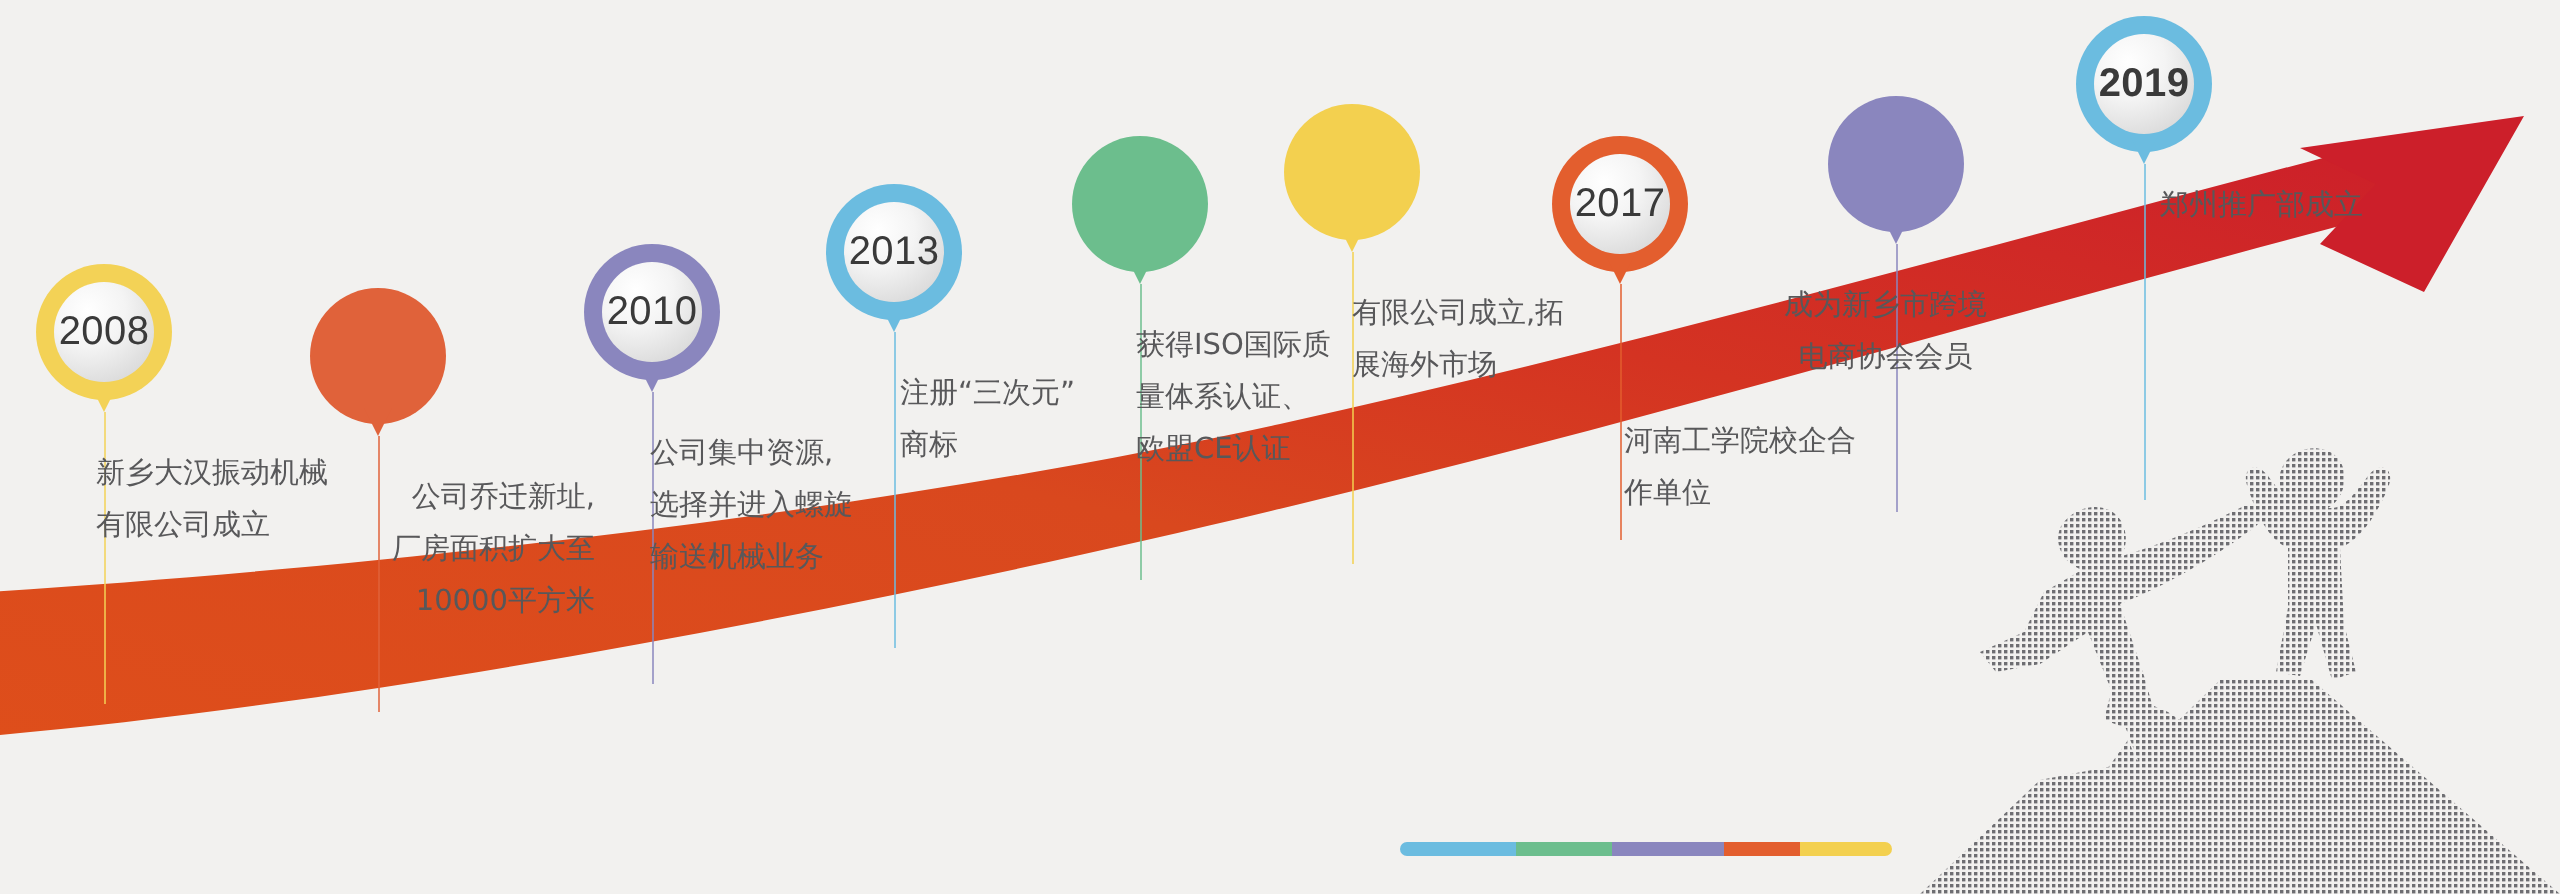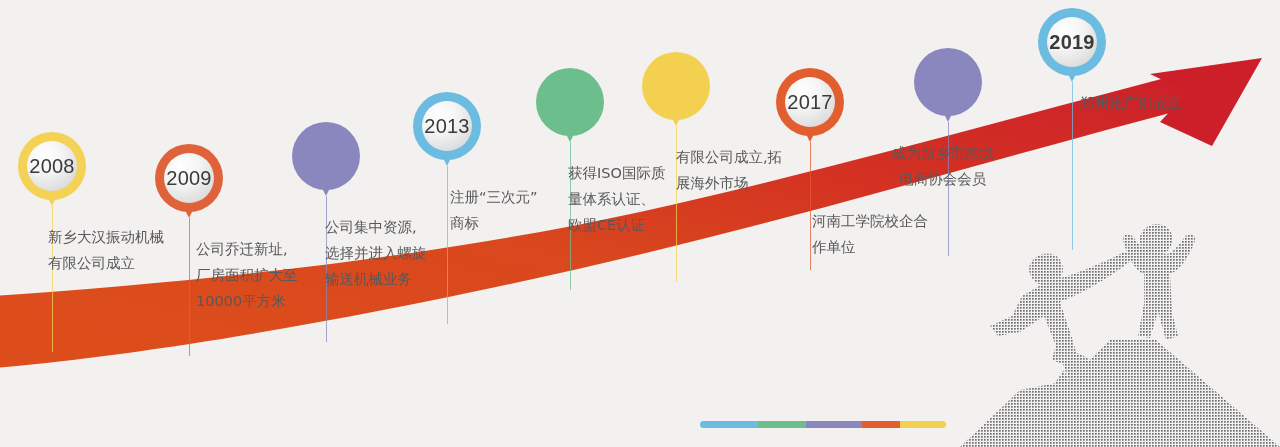--- a/index.html
+++ b/index.html
@@ -131,31 +131,31 @@
         <div class="inner">
           <span class="year">2008</span>
         </div>
       </div>
       <div class="caption" style="left: 48px; top: 224px;">新乡大汉振动机械
 有限公司成立</div>
       <div class="leader" style="left: 189px; top: 218px; height: 138px; background: rgb(224, 98, 58); opacity: 0.75;"></div>
       <div class="pin" style="left: 155px; top: 144px;">
         <div class="ring" style="background: rgb(224, 98, 58);"></div>
         <div class="tip" style="border-top-color: rgb(224, 98, 58);"></div>
-        <div class="inner">
-          <span class="year">2009</span>
-        </div>
-      </div>
-      <div class="caption" style="left: 196px; top: 236px;">公司乔迁新址,
+      </div>
+      <div class="caption" style="left: 196px; top: 236px; text-align: right;">公司乔迁新址,
 厂房面积扩大至
 10000平方米</div>
       <div class="leader" style="left: 326px; top: 196px; height: 146px; background: rgb(138, 134, 190); opacity: 0.75;"></div>
       <div class="pin" style="left: 292px; top: 122px;">
         <div class="ring" style="background: rgb(138, 134, 190);"></div>
         <div class="tip" style="border-top-color: rgb(138, 134, 190);"></div>
+        <div class="inner">
+          <span class="year">2010</span>
+        </div>
       </div>
       <div class="caption" style="left: 325px; top: 214px;">公司集中资源,
 选择并进入螺旋
 输送机械业务</div>
       <div class="leader" style="left: 447px; top: 166px; height: 158px; background: rgb(107, 188, 224); opacity: 0.75;"></div>
       <div class="pin" style="left: 413px; top: 92px;">
         <div class="ring" style="background: rgb(107, 188, 224);"></div>
         <div class="tip" style="border-top-color: rgb(107, 188, 224);"></div>
         <div class="inner">
           <span class="year">2013</span>

